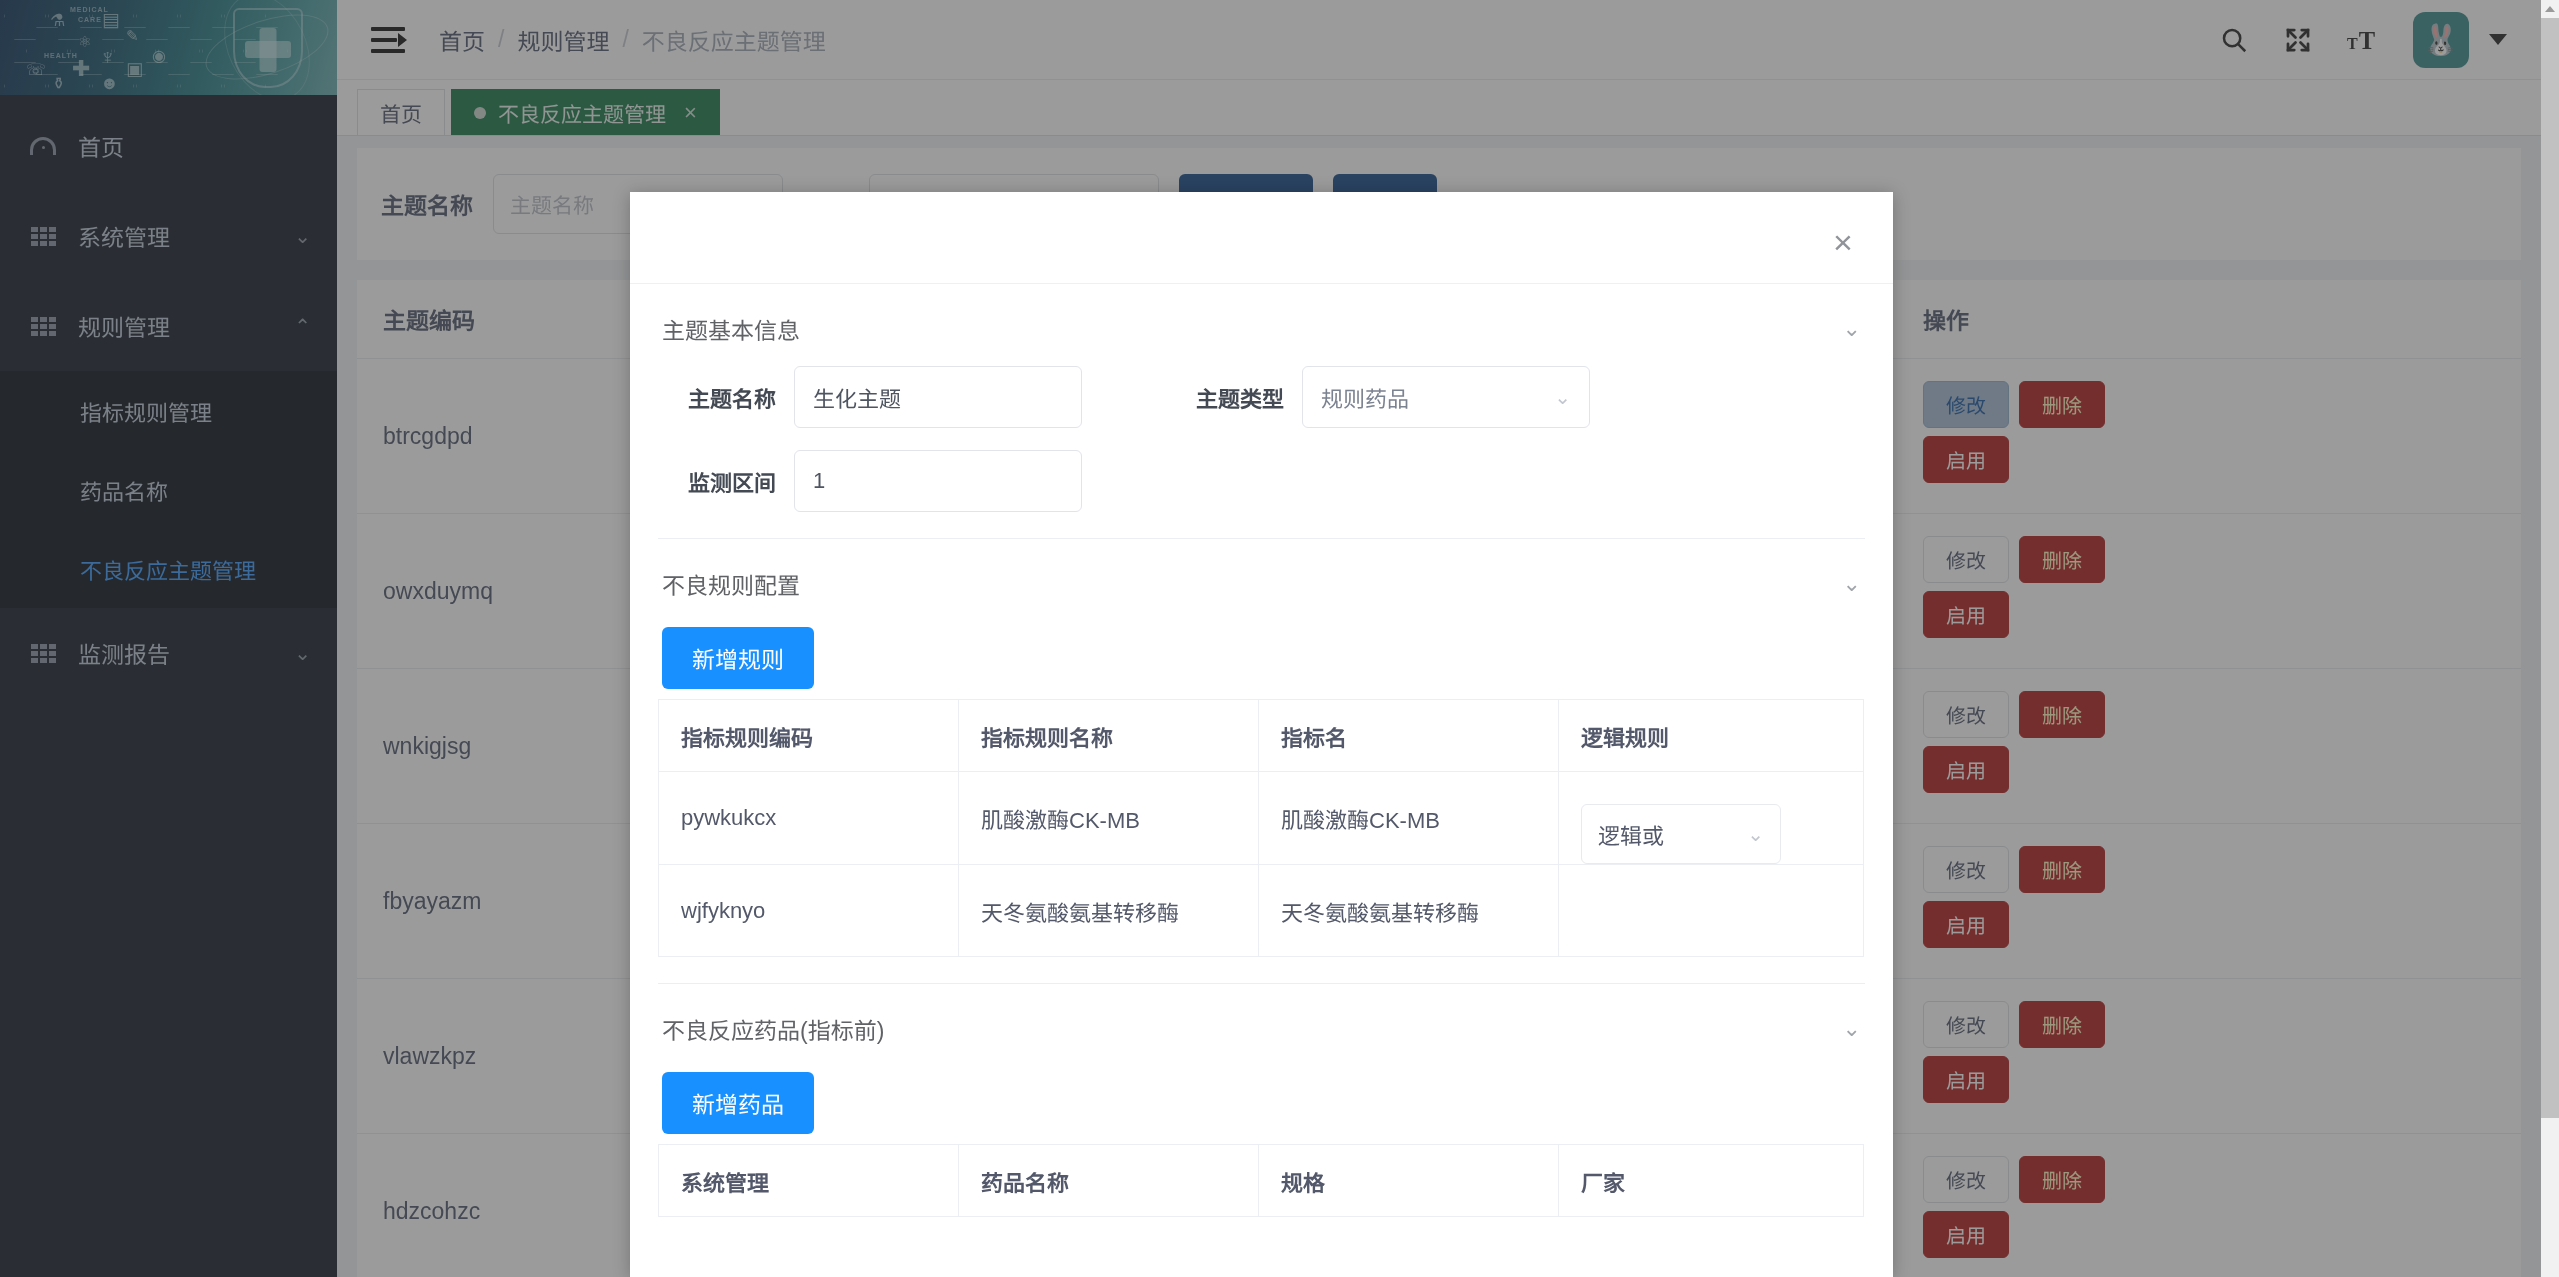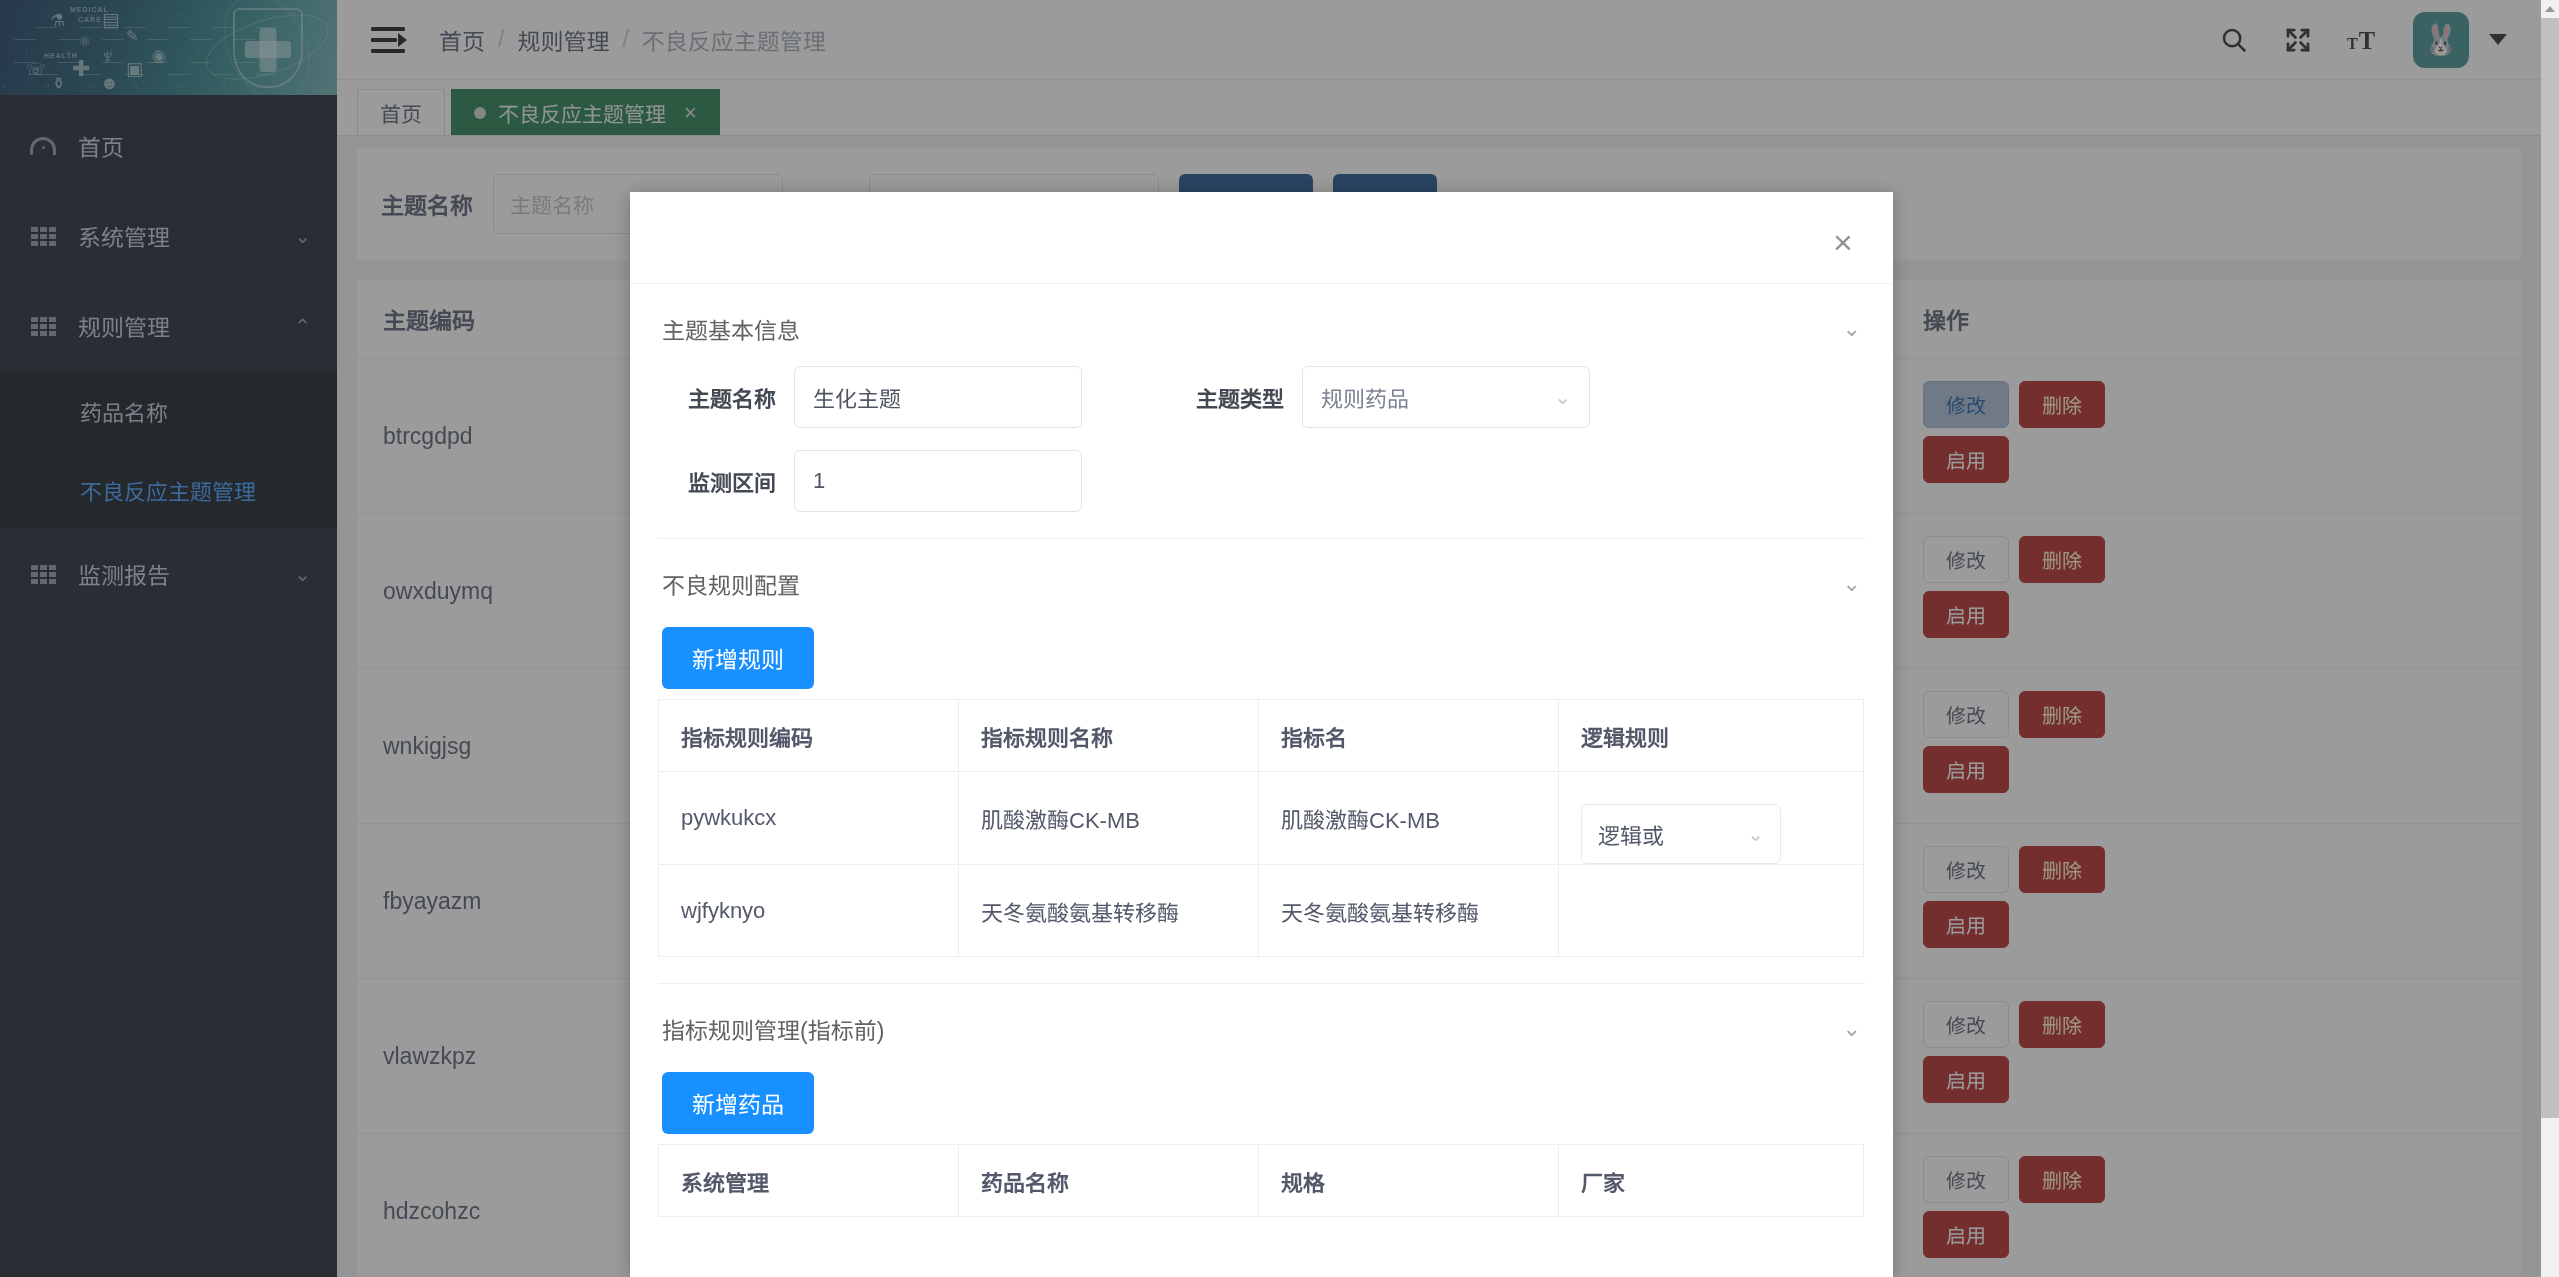--- a/index.html
+++ b/index.html
@@ -402,20 +402,23 @@
               <i></i>
               <i></i>
               <i></i>
               <i></i>
             </span>
         </span>
         <span class="m-label">规则管理</span>
         <span class="m-arrow">⌃</span>
       </div>
       <div class="submenu">
+        <div class="sub-item">
+          <span>指标规则管理</span>
+        </div>
         <div class="sub-item">
           <span>药品名称</span>
         </div>
         <div class="sub-item active">
           <span>不良反应主题管理</span>
         </div>
       </div>
 
       <div class="menu-item">
         <span class="m-ico">
@@ -651,21 +654,21 @@
               <td>天冬氨酸氨基转移酶</td>
               <td></td>
             </tr>
           </tbody>
       </table>
 
       <div class="section-divider" style="margin-top:26px"></div>
 
       
       <div class="section-head">
-        <span>指标规则管理(指标前)</span>
+        <span>不良反应药品(指标前)</span>
         <span class="chev">⌄</span>
       </div>
       <button class="add-btn">新增药品</button>
 
       <table class="mtable">
         <colgroup>
             <col class="c1">
             <col class="c2">
             <col class="c3">
             <col class="c4">

